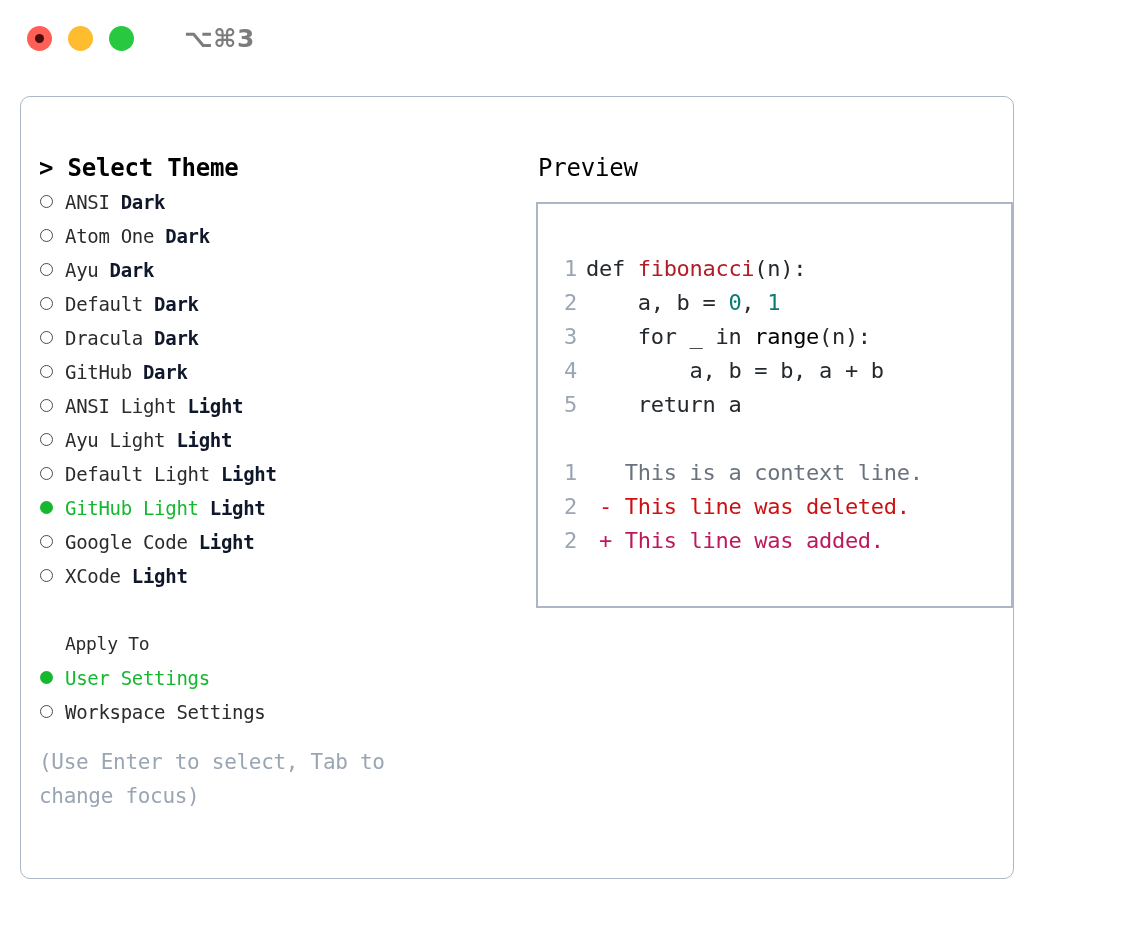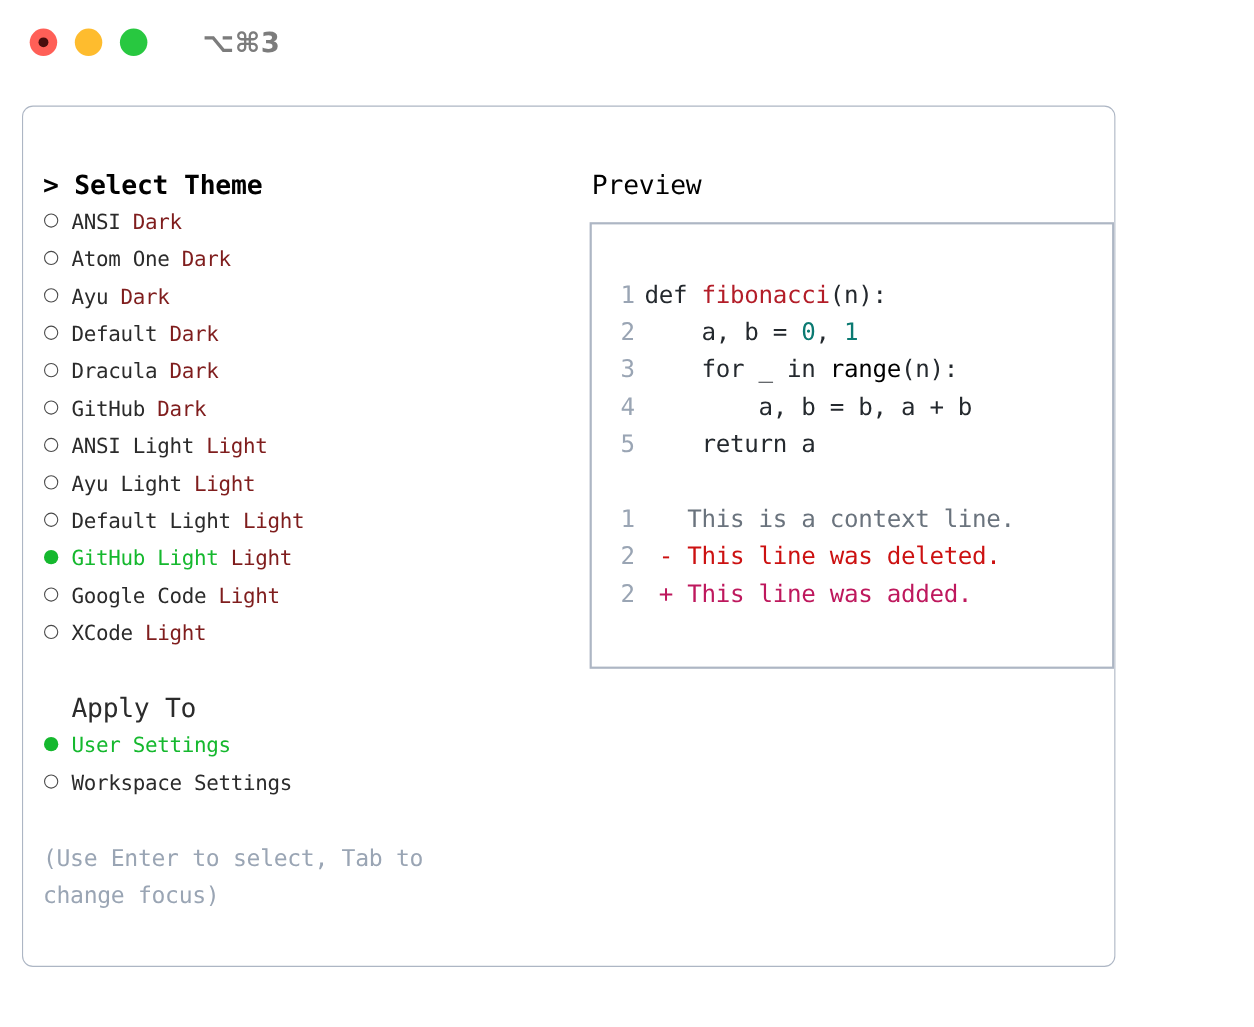--- a/index.html
+++ b/index.html
@@ -117,39 +117,40 @@
   .marker .dot.hollow {
     background: transparent;
     border: 1.6px solid #4a4a4a;
   }
   .opt-label {
     color: #2b2b2b;
     letter-spacing: -0.3px;
   }
   .opt.selected .opt-label { color: #15b82e; }
   .opt-variant {
-    color: #7f1d1d;
-    letter-spacing: -0.3px;
+    color: #0f172a;
+    letter-spacing: -0.3px;
+    font-weight: bold;
   }
 
   .subhead {
     margin-top: 34px;
     display: flex;
     align-items: baseline;
     line-height: 34px;
-    font-size: 24px;
+    font-size: 18px;
     white-space: pre;
   }
   .subhead .subhead-label {
     color: #2b2b2b;
     letter-spacing: -0.3px;
   }
 
   .hint {
-    margin-top: 34px;
+    margin-top: 16px;
     font-size: 21px;
     line-height: 34px;
     color: #9aa5b4;
     letter-spacing: -0.3px;
     width: 400px;
   }
 
   
   .preview-title {
     font-size: 24px;

